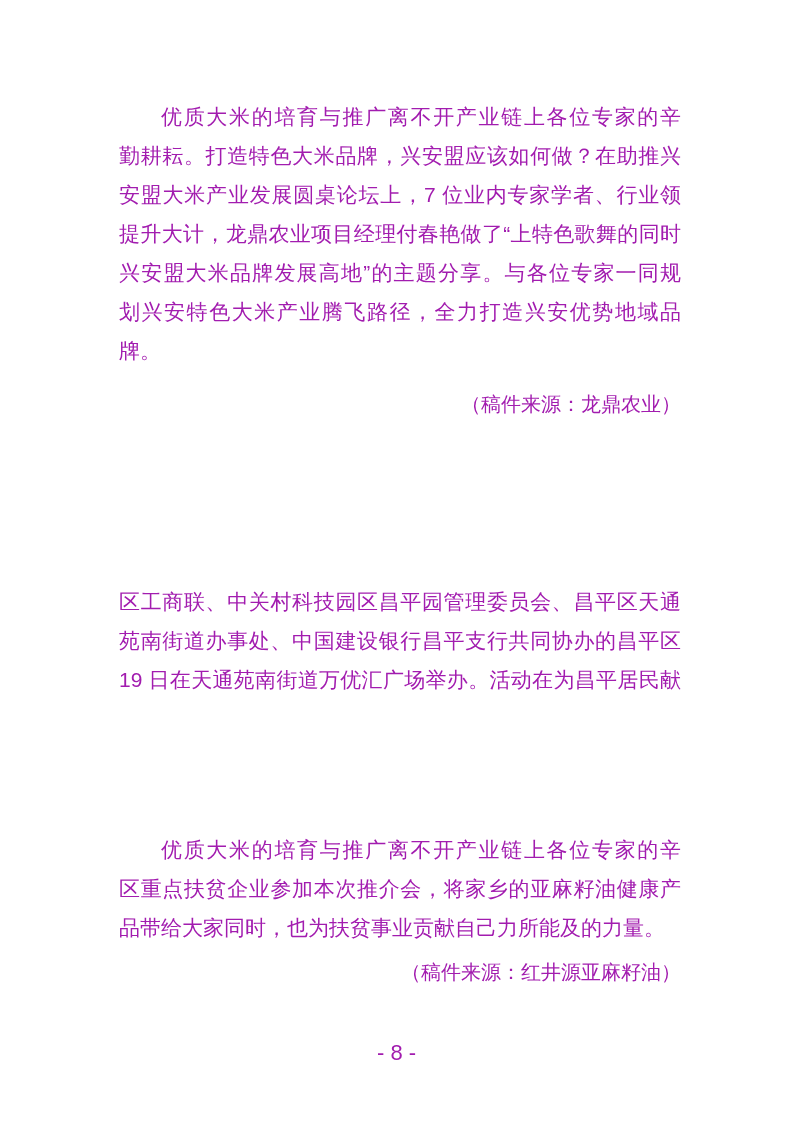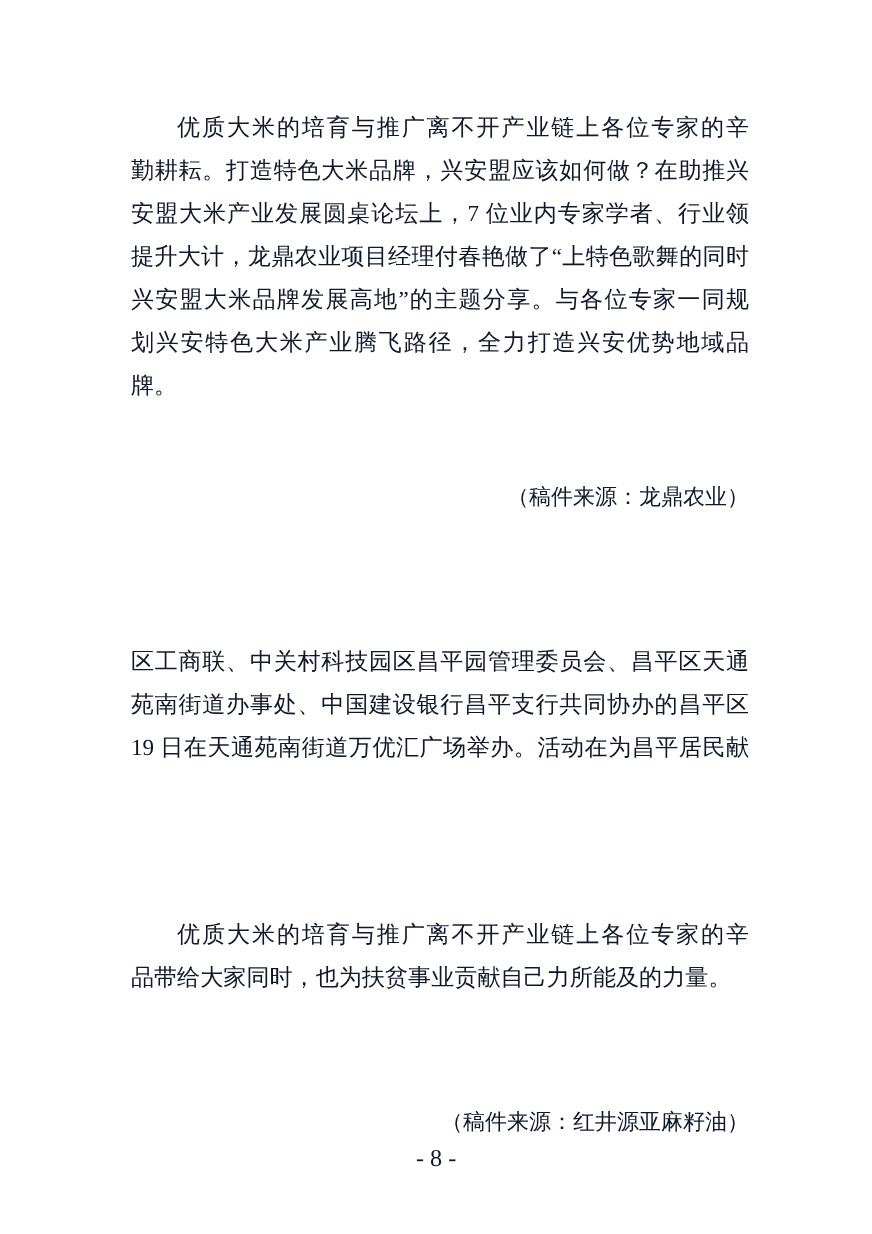--- a/index.html
+++ b/index.html
@@ -1,32 +1,32 @@
 <!DOCTYPE html>
 <html><head>
 <meta charset="utf-8">
 <style>
   html,body { margin:0; padding:0; }
   body { background:#ffffff; }
   .page {
     position:relative; width:693px; height:1122px;
     background:#ffffff; overflow:hidden;
-    font-family:Liberation Serif, serif;
-    color:#0f172a;
+    font-family:Liberation Sans, sans-serif;
+    color:#a21caf;
   }
   .block { position:absolute; left:119px; width:562px; }
   .line {
     font-size:21px; line-height:39px; height:39px;
     text-align:justify; white-space:normal;
   }
   .line.j { text-align-last:justify; text-justify:distribute; }
   .line.indent { text-indent:42px; }
   .source {
     position:absolute; left:119px; width:562px;
-    text-align:right; font-size:20px; line-height:30px;margin-top:48px;
+    text-align:right; font-size:20px; line-height:30px;
   }
   .title {
     position:absolute; left:119px; width:562px; margin:0;
     text-align:center; font-size:30px; font-weight:bold;
     line-height:73px; letter-spacing:1px;
   }
   .footer {
     position:absolute; left:0; top:1040px; width:793px;
     text-align:center; font-size:22px; line-height:26px;
   }
@@ -49,20 +49,21 @@
 
 
   <section class="block" style="top:582px">
     <div class="line j">区工商联、中关村科技园区昌平园管理委员会、昌平区天通</div>
     <div class="line j">苑南街道办事处、中国建设银行昌平支行共同协办的昌平区</div>
     <div class="line j">19 日在天通苑南街道万优汇广场举办。活动在为昌平居民献</div>
   </section>
 
   <section class="block" style="top:830px">
     <div class="line indent j">优质大米的培育与推广离不开产业链上各位专家的辛</div>
+    <div class="line j">区重点扶贫企业参加本次推介会，将家乡的亚麻籽油健康产</div>
     <div class="line">品带给大家同时，也为扶贫事业贡献自己力所能及的力量。</div>
   </section>
 
   <div class="source" style="top:957px">（稿件来源：红井源亚麻籽油）</div>
 
   <div class="footer">- 8 -</div>
 
 </div>
 
 </body></html>

